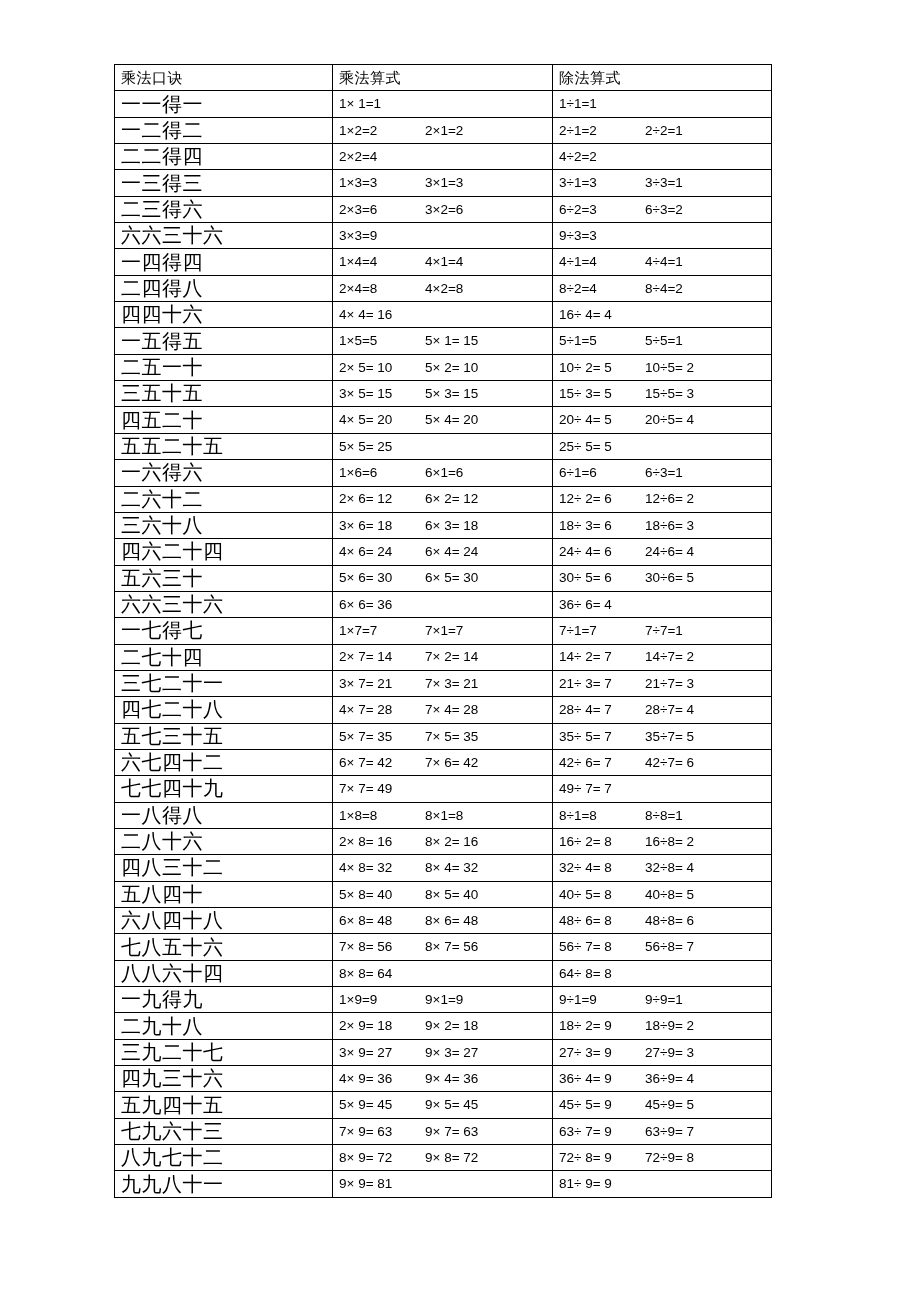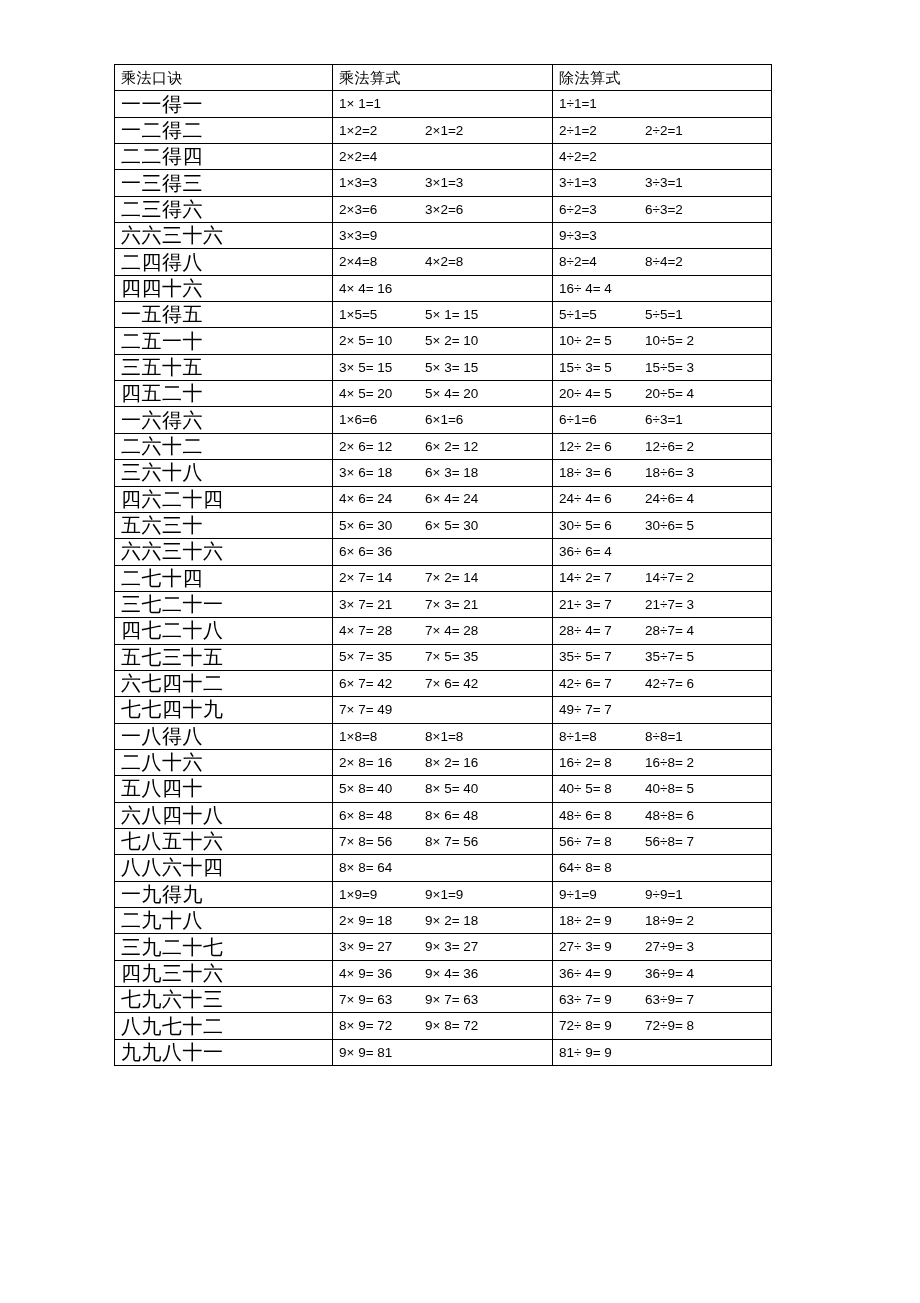--- a/index.html
+++ b/index.html
@@ -180,20 +180,35 @@
               </div>
             </td>
             <td class="expr-cell">
               <div class="expr-row">
                 <span class="expr a">9÷3=3</span>
                 <span class="expr b"></span>
               </div>
             </td>
           </tr>
           <tr>
+            <td><span class="cn">一四得四</span></td>
+            <td class="expr-cell">
+              <div class="expr-row">
+                <span class="expr a">1×4=4</span>
+                <span class="expr b">4×1=4</span>
+              </div>
+            </td>
+            <td class="expr-cell">
+              <div class="expr-row">
+                <span class="expr a">4÷1=4</span>
+                <span class="expr b">4÷4=1</span>
+              </div>
+            </td>
+          </tr>
+          <tr>
             <td><span class="cn">二四得八</span></td>
             <td class="expr-cell">
               <div class="expr-row">
                 <span class="expr a">2×4=8</span>
                 <span class="expr b">4×2=8</span>
               </div>
             </td>
             <td class="expr-cell">
               <div class="expr-row">
                 <span class="expr a">8÷2=4</span>
@@ -270,20 +285,35 @@
               </div>
             </td>
             <td class="expr-cell">
               <div class="expr-row">
                 <span class="expr a">20÷ 4= 5</span>
                 <span class="expr b">20÷5= 4</span>
               </div>
             </td>
           </tr>
           <tr>
+            <td><span class="cn">五五二十五</span></td>
+            <td class="expr-cell">
+              <div class="expr-row">
+                <span class="expr a">5× 5= 25</span>
+                <span class="expr b"></span>
+              </div>
+            </td>
+            <td class="expr-cell">
+              <div class="expr-row">
+                <span class="expr a">25÷ 5= 5</span>
+                <span class="expr b"></span>
+              </div>
+            </td>
+          </tr>
+          <tr>
             <td><span class="cn">一六得六</span></td>
             <td class="expr-cell">
               <div class="expr-row">
                 <span class="expr a">1×6=6</span>
                 <span class="expr b">6×1=6</span>
               </div>
             </td>
             <td class="expr-cell">
               <div class="expr-row">
                 <span class="expr a">6÷1=6</span>
@@ -360,20 +390,35 @@
               </div>
             </td>
             <td class="expr-cell">
               <div class="expr-row">
                 <span class="expr a">36÷ 6= 4</span>
                 <span class="expr b"></span>
               </div>
             </td>
           </tr>
           <tr>
+            <td><span class="cn">一七得七</span></td>
+            <td class="expr-cell">
+              <div class="expr-row">
+                <span class="expr a">1×7=7</span>
+                <span class="expr b">7×1=7</span>
+              </div>
+            </td>
+            <td class="expr-cell">
+              <div class="expr-row">
+                <span class="expr a">7÷1=7</span>
+                <span class="expr b">7÷7=1</span>
+              </div>
+            </td>
+          </tr>
+          <tr>
             <td><span class="cn">二七十四</span></td>
             <td class="expr-cell">
               <div class="expr-row">
                 <span class="expr a">2× 7= 14</span>
                 <span class="expr b">7× 2= 14</span>
               </div>
             </td>
             <td class="expr-cell">
               <div class="expr-row">
                 <span class="expr a">14÷ 2= 7</span>
@@ -480,20 +525,35 @@
               </div>
             </td>
             <td class="expr-cell">
               <div class="expr-row">
                 <span class="expr a">16÷ 2= 8</span>
                 <span class="expr b">16÷8= 2</span>
               </div>
             </td>
           </tr>
           <tr>
+            <td><span class="cn">四八三十二</span></td>
+            <td class="expr-cell">
+              <div class="expr-row">
+                <span class="expr a">4× 8= 32</span>
+                <span class="expr b">8× 4= 32</span>
+              </div>
+            </td>
+            <td class="expr-cell">
+              <div class="expr-row">
+                <span class="expr a">32÷ 4= 8</span>
+                <span class="expr b">32÷8= 4</span>
+              </div>
+            </td>
+          </tr>
+          <tr>
             <td><span class="cn">五八四十</span></td>
             <td class="expr-cell">
               <div class="expr-row">
                 <span class="expr a">5× 8= 40</span>
                 <span class="expr b">8× 5= 40</span>
               </div>
             </td>
             <td class="expr-cell">
               <div class="expr-row">
                 <span class="expr a">40÷ 5= 8</span>
@@ -596,20 +656,35 @@
             <td class="expr-cell">
               <div class="expr-row">
                 <span class="expr a">4× 9= 36</span>
                 <span class="expr b">9× 4= 36</span>
               </div>
             </td>
             <td class="expr-cell">
               <div class="expr-row">
                 <span class="expr a">36÷ 4= 9</span>
                 <span class="expr b">36÷9= 4</span>
+              </div>
+            </td>
+          </tr>
+          <tr>
+            <td><span class="cn">五九四十五</span></td>
+            <td class="expr-cell">
+              <div class="expr-row">
+                <span class="expr a">5× 9= 45</span>
+                <span class="expr b">9× 5= 45</span>
+              </div>
+            </td>
+            <td class="expr-cell">
+              <div class="expr-row">
+                <span class="expr a">45÷ 5= 9</span>
+                <span class="expr b">45÷9= 5</span>
               </div>
             </td>
           </tr>
           <tr>
             <td><span class="cn">七九六十三</span></td>
             <td class="expr-cell">
               <div class="expr-row">
                 <span class="expr a">7× 9= 63</span>
                 <span class="expr b">9× 7= 63</span>
               </div>

